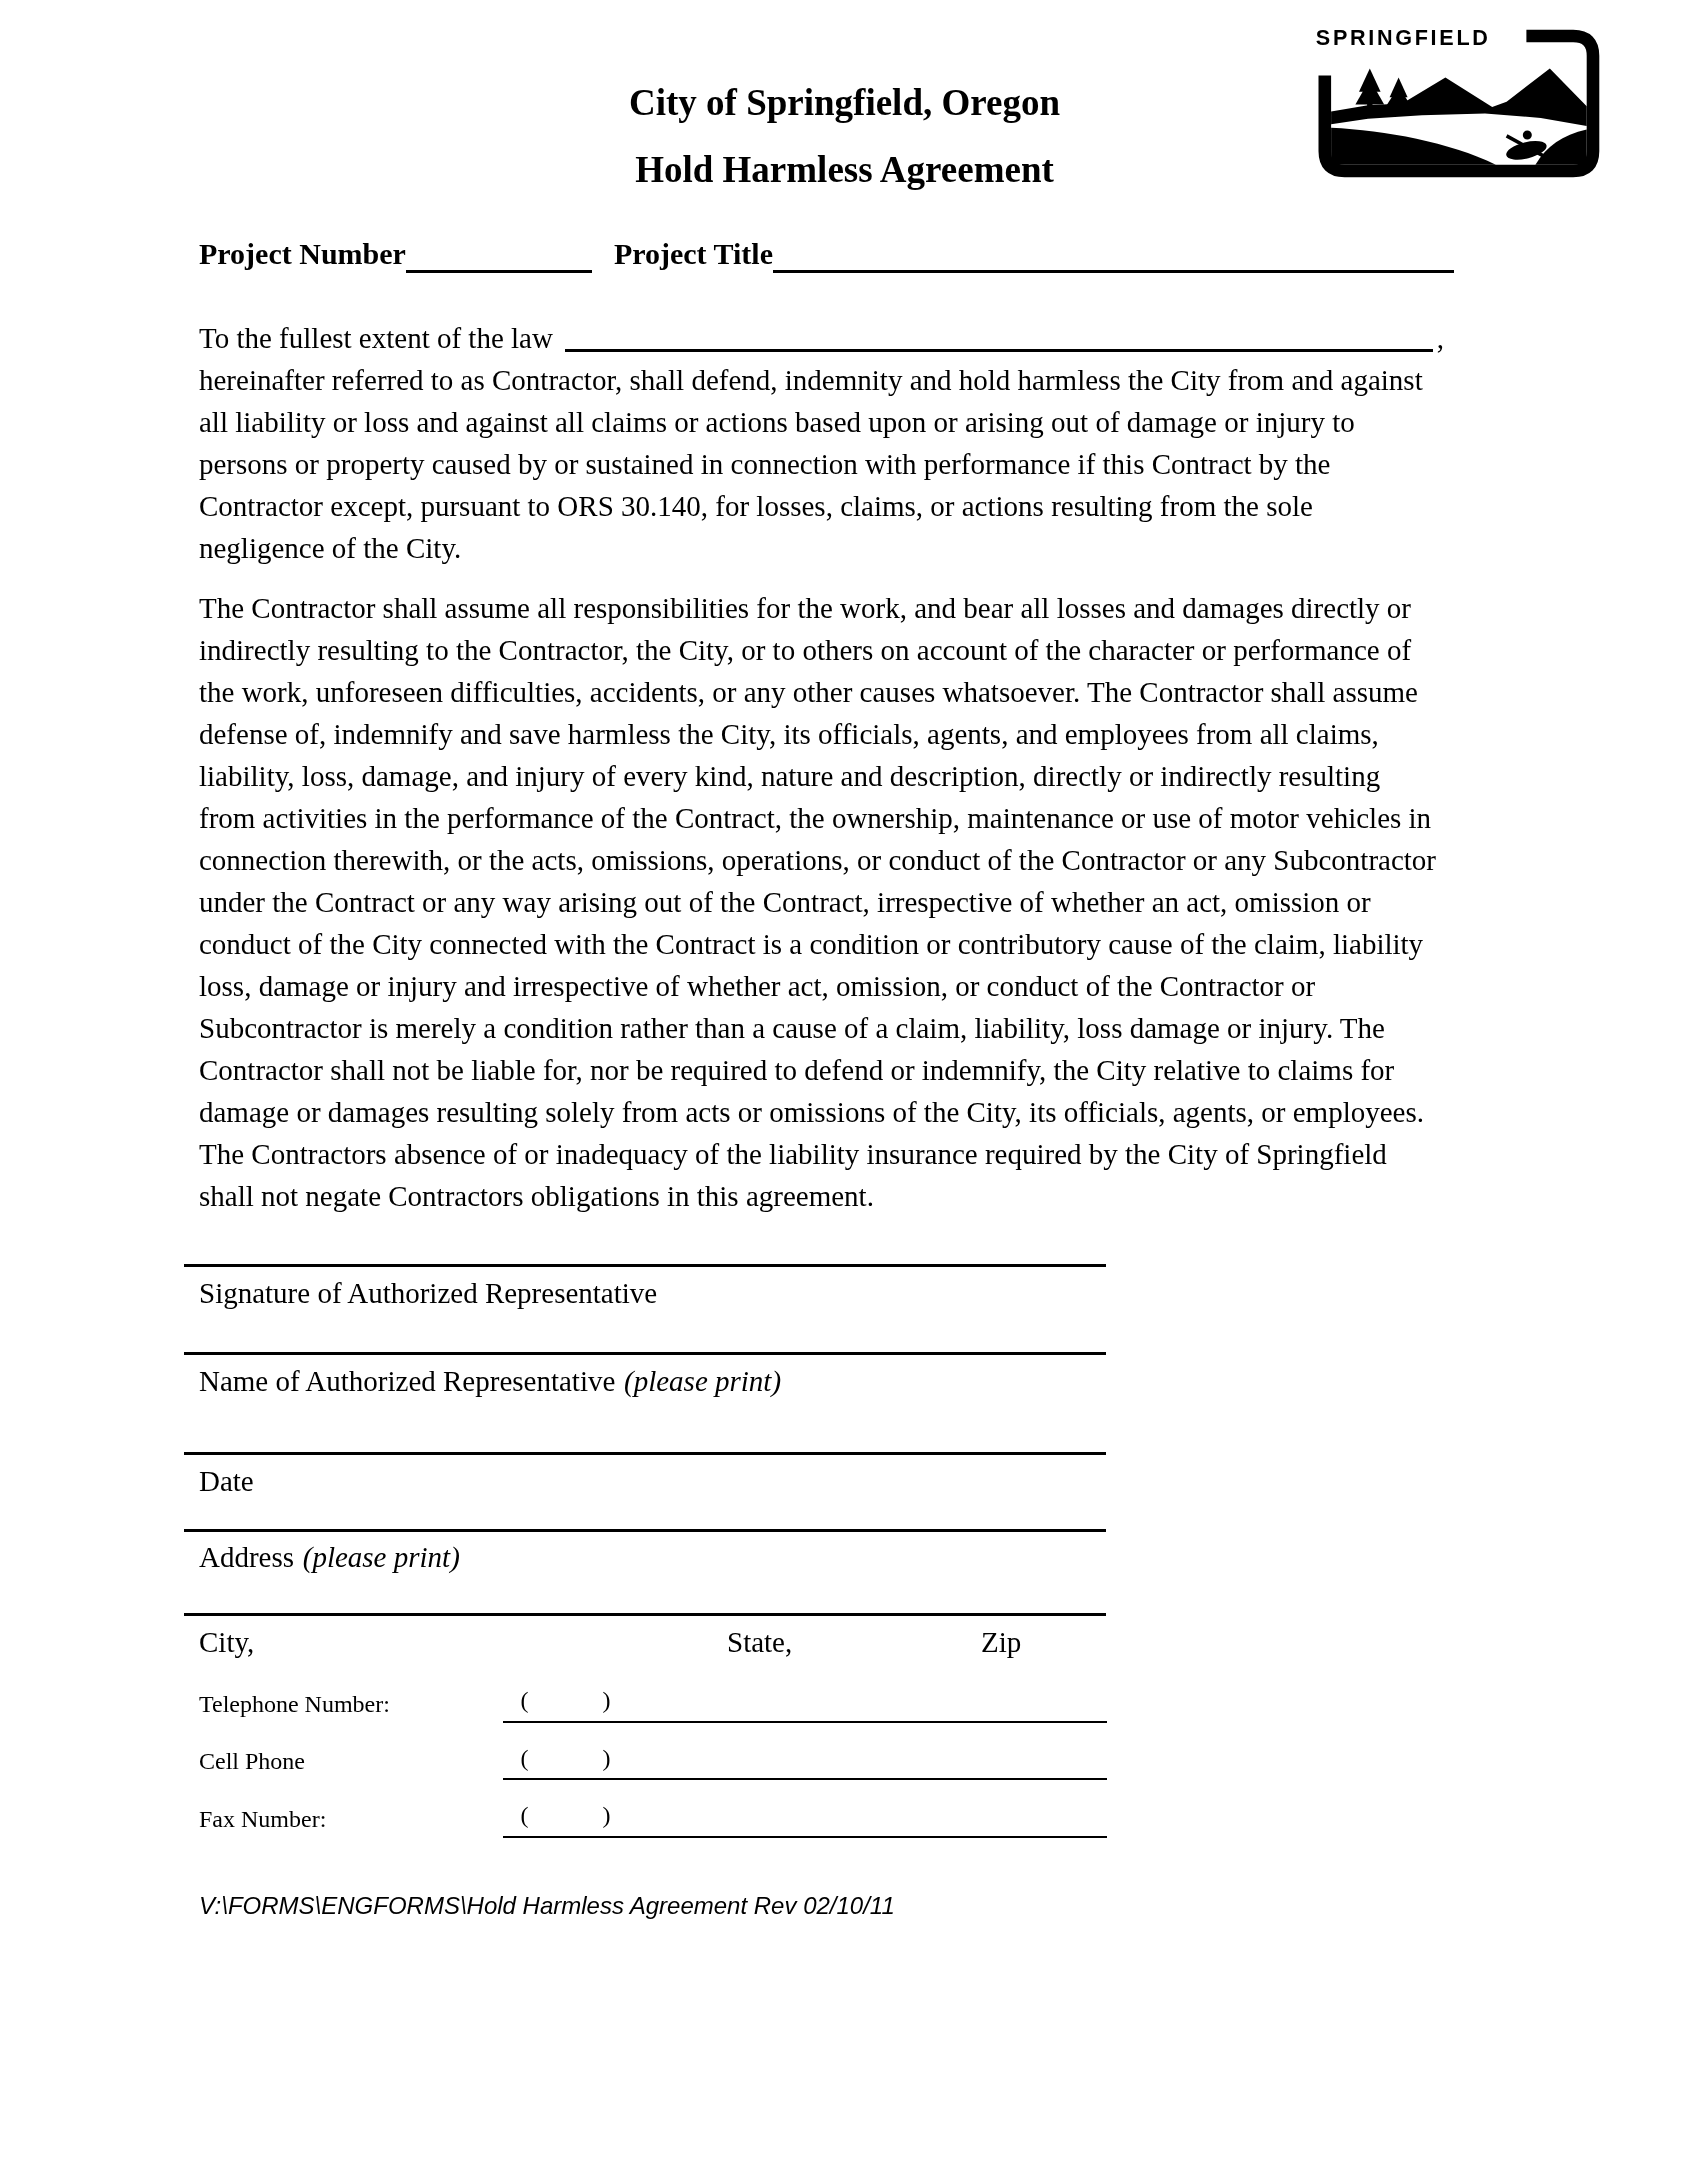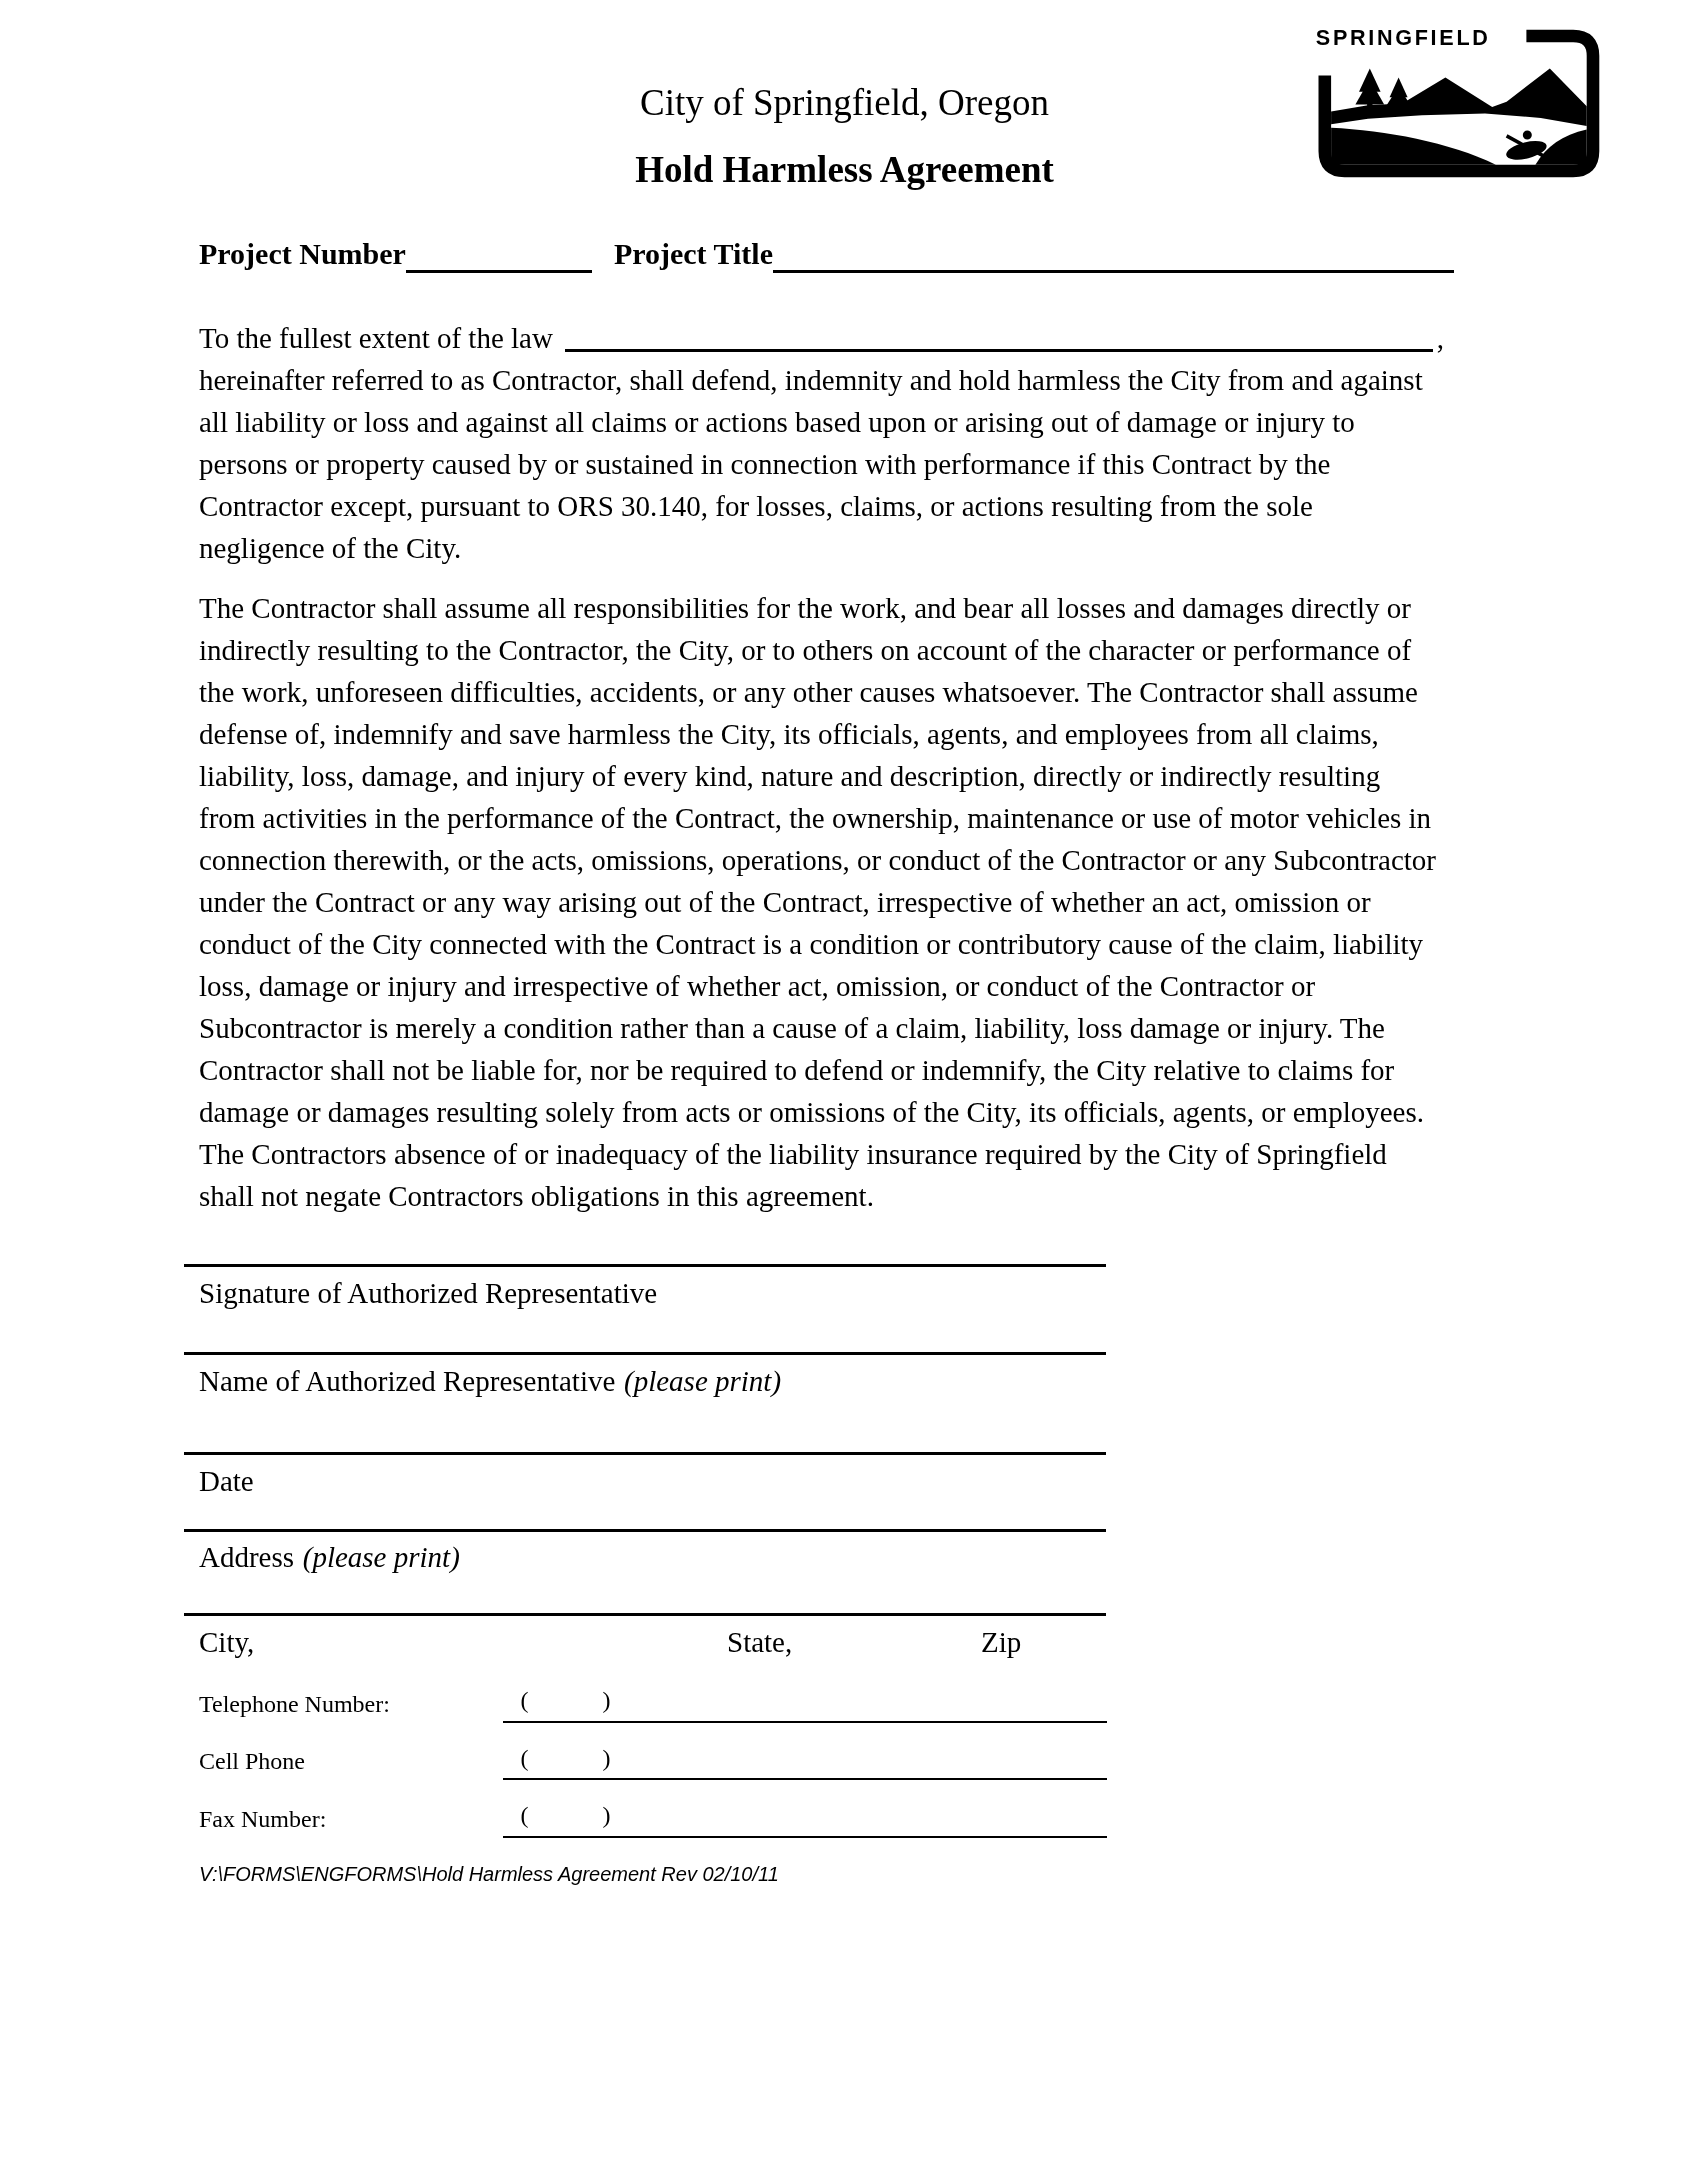--- a/index.html
+++ b/index.html
@@ -20,21 +20,21 @@
   .logo { position: absolute; top: 23px; left: 1314px; width: 288px; height: 161px; }
   .logo svg { width: 100%; height: 100%; }
   .logo text {
     font-family: "Liberation Sans", sans-serif;
     font-weight: bold;
     letter-spacing: 3px;
   }
 
   
   .titles { margin-top: 83px; width: 1242px; padding-left: 49px; text-align: center; }
-  .doc-title { font-size: 37px; font-weight: normal; line-height: 1.1; }
+  .doc-title { font-size: 37px; font-weight: bold; line-height: 1.1; }
   .doc-subtitle { font-size: 37px; font-weight: bold; line-height: 1.1; margin-top: 26px; }
 
   
   .project-row {
     display: flex; align-items: flex-end;
     margin-top: 45px; width: 1255px;
     font-weight: bold; font-size: 30px; line-height: 38px;
   }
   .blank { display: inline-block; border-bottom: 3.5px solid #000; height: 6.1px; }
   .blank-number { width: 186px; }
@@ -72,24 +72,24 @@
   .phone-row { display: flex; align-items: flex-end; line-height: 37px; margin-bottom: 16.6px; }
   .phone-label { width: 304px; }
   .phone-line {
     width: 604px; border-bottom: 2.6px solid #000;
     display: flex; padding: 0 0 1.7px 17.5px;
   }
   .paren-close { margin-left: 74px; }
 
   
   .footer {
-    margin-top: 25px;
+    margin-top: 54px;
     font-family: "Liberation Sans", sans-serif;
     font-style: italic;
-    font-size: 20px;
+    font-size: 24px;
   }
 </style>
 </head>
 <body>
 
 <div class="page">
 
   <div class="logo">
     <svg viewBox="0 0 320 178">
 

